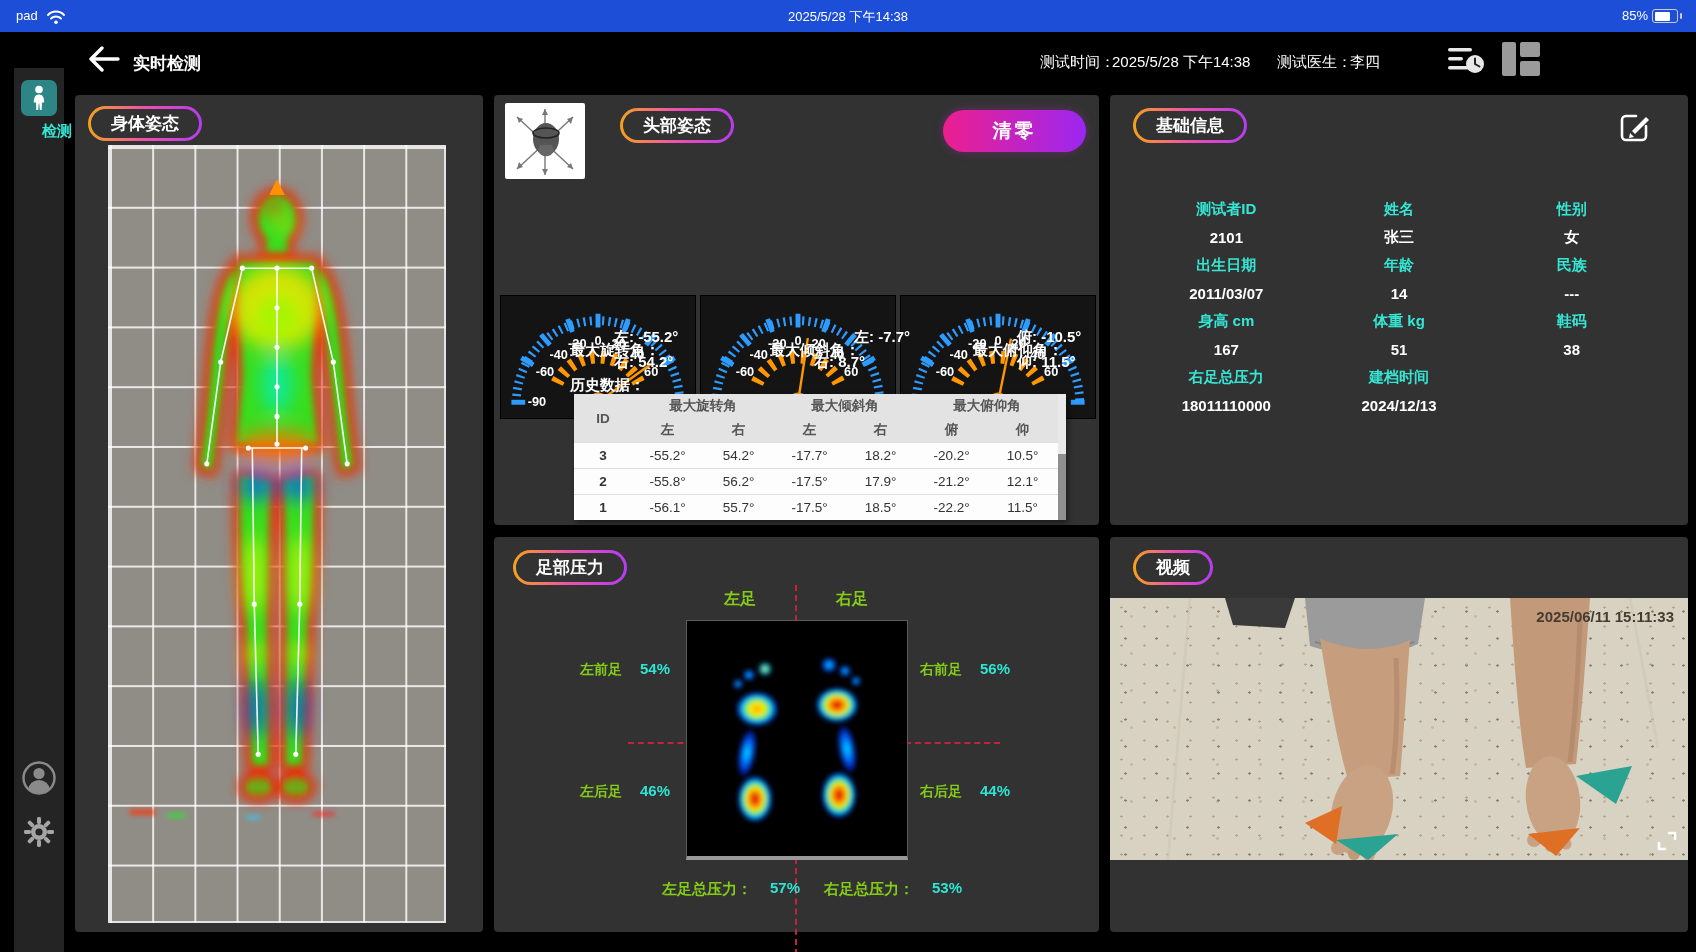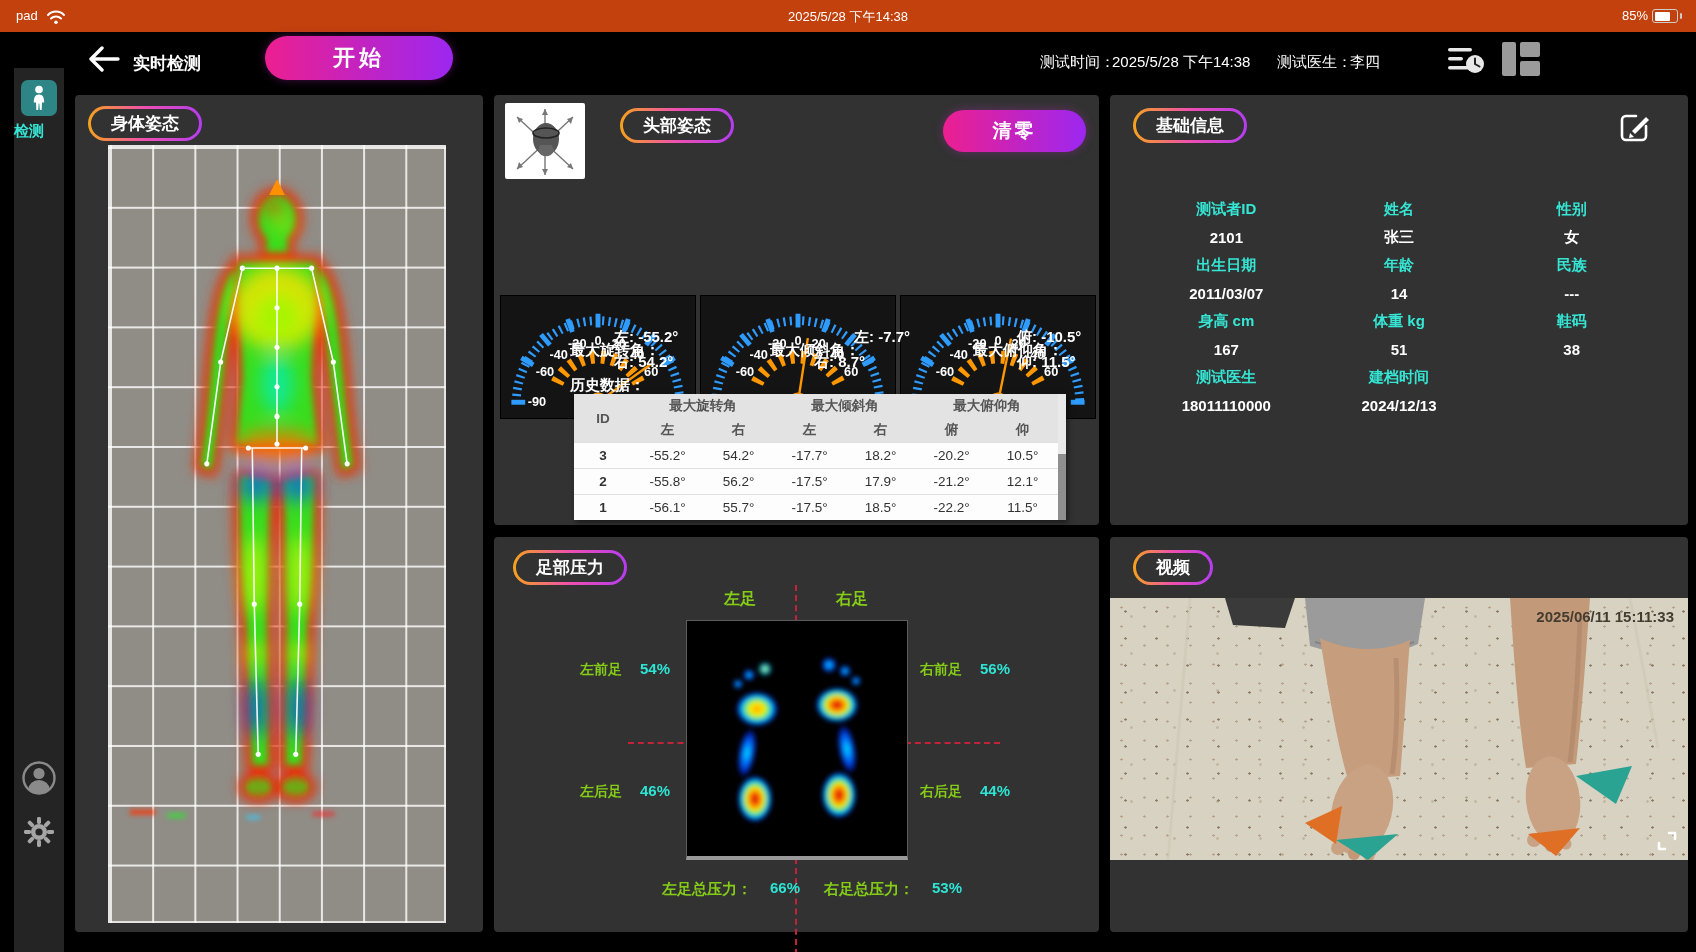--- a/index.html
+++ b/index.html
@@ -1,33 +1,33 @@
 <!DOCTYPE html>
 <html><head>
 <meta charset="utf-8">
 <style>
   html,body{margin:0;padding:0;background:#000;}
   #app{position:relative;width:1696px;height:952px;background:#000;overflow:hidden;
        font-family:"Liberation Sans","DejaVu Sans",sans-serif;color:#fff;}
   .abs{position:absolute;}
   
-  #statusbar{position:absolute;left:0;top:0;width:1696px;height:32px;background:#c2410c;}
+  #statusbar{position:absolute;left:0;top:0;width:1696px;height:32px;background:#1d4ed8;}
   .status-txt{position:absolute;top:8px;font-size:13px;color:#fff;}
   
   #header{position:absolute;left:0;top:32px;width:1696px;height:60px;background:#000;}
   .hdr-txt{position:absolute;font-size:15px;color:#fff;text-align:center;}
   .grad-btn{position:absolute;border:none;border-radius:24px;color:#fff;font-weight:bold;cursor:pointer;
             background:linear-gradient(90deg,#ec1f8f 0%,#c darkviolet 50%,#9c27f0 100%);
             background:linear-gradient(90deg,#ec1f8f,#9c27f0);
             font-family:inherit;box-shadow:0 0 10px rgba(200,40,200,.35);}
   
   #sidebar{position:absolute;left:14px;top:68px;width:50px;height:884px;background:#242424;}
   .side-tile{position:absolute;left:7px;top:12px;width:36px;height:36px;border-radius:7px;background:#2e8585;
              display:flex;align-items:center;justify-content:center;cursor:pointer;}
-  .side-label{position:absolute;left:0;top:54px;width:44px;text-align:left;font-size:15px;color:#35e6d4;font-weight:bold;}
+  .side-label{position:absolute;left:0;top:54px;width:58px;text-align:right;font-size:15px;color:#35e6d4;font-weight:bold;}
   
   .panel{position:absolute;background:#323232;border-radius:4px;}
   
   .pill{position:absolute;display:inline-block;padding:3px;border-radius:20px;
         background:linear-gradient(90deg,#f6a21c,#ef4fb0,#b43cf0);}
   .pill > span{display:block;background:#323232;border-radius:17px;padding:3px 20px;
                font-size:17px;font-weight:bold;color:#fff;white-space:nowrap;}
   
   #bodygrid{position:absolute;left:33px;top:50px;width:338px;height:778px;background:#908d86;
             border:2px solid rgba(250,250,250,.8);box-sizing:border-box;
@@ -88,21 +88,20 @@
       <span class="abs" style="left:1.5px;top:1.5px;width:15px;height:9px;background:#fff;border-radius:1px;"></span>
       <span class="abs" style="right:-5px;top:3px;width:2.5px;height:6px;background:#ccc;border-radius:1px;"></span>
     </span>
   </div>
 
   <div id="header">
     <svg class="abs hdr-icon" style="left:88px;top:14px;" width="32" height="26" viewBox="0 0 32 26">
       <path d="M14 2 L3 13 L14 24 M3 13 H30" stroke="#fff" stroke-width="3.4" fill="none" stroke-linecap="round" stroke-linejoin="round"></path>
     </svg>
     <span class="hdr-txt" style="left:133px;top:20px;font-size:17px;font-weight:bold;">实时检测</span>
-    <button class="grad-btn" style="left:265px;top:4px;width:188px;height:44px;font-size:22px;letter-spacing:4px;">开始</button>
     <span class="hdr-txt" style="left:1040px;top:21px;">测试时间：</span>
     <span class="hdr-txt" style="left:1112px;top:21px;">2025/5/28 下午14:38</span>
     <span class="hdr-txt" style="left:1277px;top:21px;">测试医生：</span>
     <span class="hdr-txt" style="left:1350px;top:21px;">李四</span>
     <svg class="abs hdr-icon" style="left:1448px;top:12px;" width="36" height="32" viewBox="0 0 36 32">
       <rect x="0" y="4" width="24" height="3.6" rx="1.8" fill="#e8e8e8"></rect>
       <rect x="0" y="13" width="15" height="3.6" rx="1.8" fill="#e8e8e8"></rect>
       <rect x="0" y="22" width="24" height="3.6" rx="1.8" fill="#e8e8e8"></rect>
       <circle cx="27" cy="20" r="9" fill="#e8e8e8"></circle>
       <path d="M27 14.5 V20 L31.5 22.5" stroke="#222" stroke-width="2" fill="none" stroke-linecap="round"></path>
@@ -483,21 +482,21 @@
     <span class="foot-lbl" style="left:86px;top:124px;">左前足</span>
     <span class="foot-val" style="left:146px;top:123px;">54%</span>
     <span class="foot-lbl" style="left:426px;top:124px;">右前足</span>
     <span class="foot-val" style="left:486px;top:123px;">56%</span>
     <span class="foot-lbl" style="left:86px;top:246px;">左后足</span>
     <span class="foot-val" style="left:146px;top:245px;">46%</span>
     <span class="foot-lbl" style="left:426px;top:246px;">右后足</span>
     <span class="foot-val" style="left:486px;top:245px;">44%</span>
 
     <span class="foot-lbl" style="left:168px;top:343px;font-size:15px;text-align:right;">左足总压力：</span>
-    <span class="foot-val" style="left:276px;top:342px;">66%</span>
+    <span class="foot-val" style="left:276px;top:342px;">57%</span>
     <span class="foot-lbl" style="left:330px;top:343px;font-size:15px;">右足总压力：</span>
     <span class="foot-val" style="left:438px;top:342px;">53%</span>
   </div>
 
   <div class="panel" id="info-panel" style="left:1110px;top:95px;width:578px;height:430px;">
     <div class="pill" style="left:23px;top:13px;">
       <span>基础信息</span>
     </div>
     <svg class="abs" style="right:36px;top:15px;cursor:pointer;" width="34" height="34" viewBox="0 0 34 34">
       <path d="M18 6 H8 a4 4 0 0 0 -4 4 v16 a4 4 0 0 0 4 4 h16 a4 4 0 0 0 4 -4 V16" stroke="#fff" stroke-width="2.6" fill="none" stroke-linecap="round"></path>
@@ -516,21 +515,21 @@
       <div class="info-label">民族</div>
       <div class="info-value">2011/03/07</div>
       <div class="info-value">14</div>
       <div class="info-value">---</div>
       <div class="info-label">身高 cm</div>
       <div class="info-label">体重 kg</div>
       <div class="info-label">鞋码</div>
       <div class="info-value">167</div>
       <div class="info-value">51</div>
       <div class="info-value">38</div>
-      <div class="info-label">测试医生</div>
+      <div class="info-label">右足总压力</div>
       <div class="info-label">建档时间</div>
       <div class="info-label"></div>
       <div class="info-value">18011110000</div>
       <div class="info-value">2024/12/13</div>
       <div class="info-value"></div>
     </div>
   </div>
 
   <div class="panel" id="video-panel" style="left:1110px;top:537px;width:578px;height:395px;">
     <div class="pill" style="left:23px;top:13px;">

